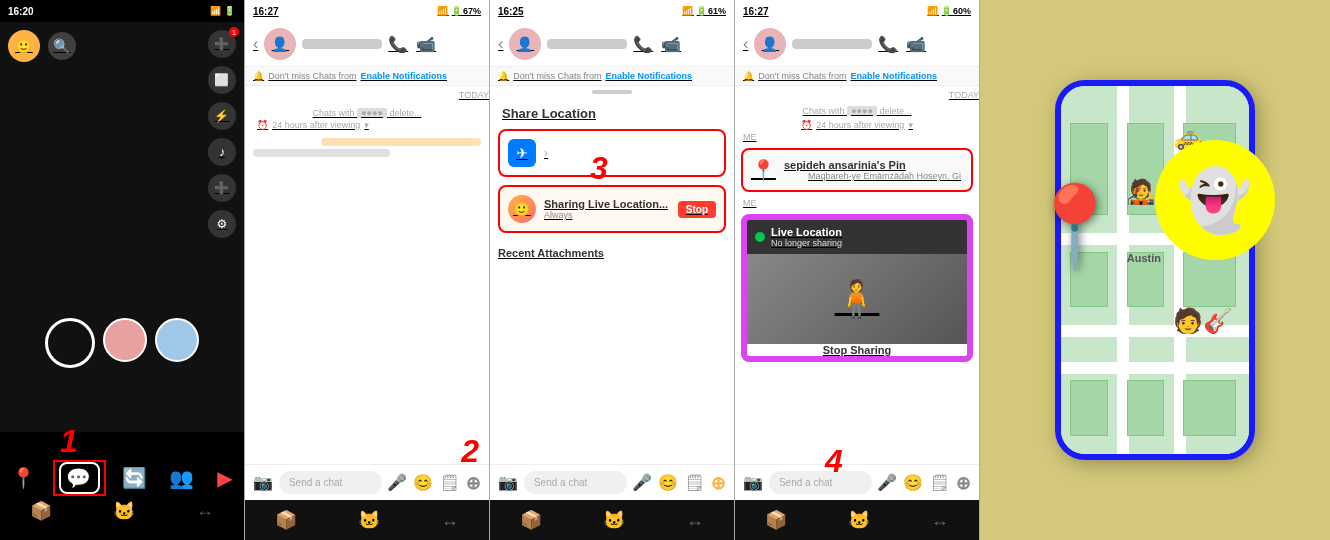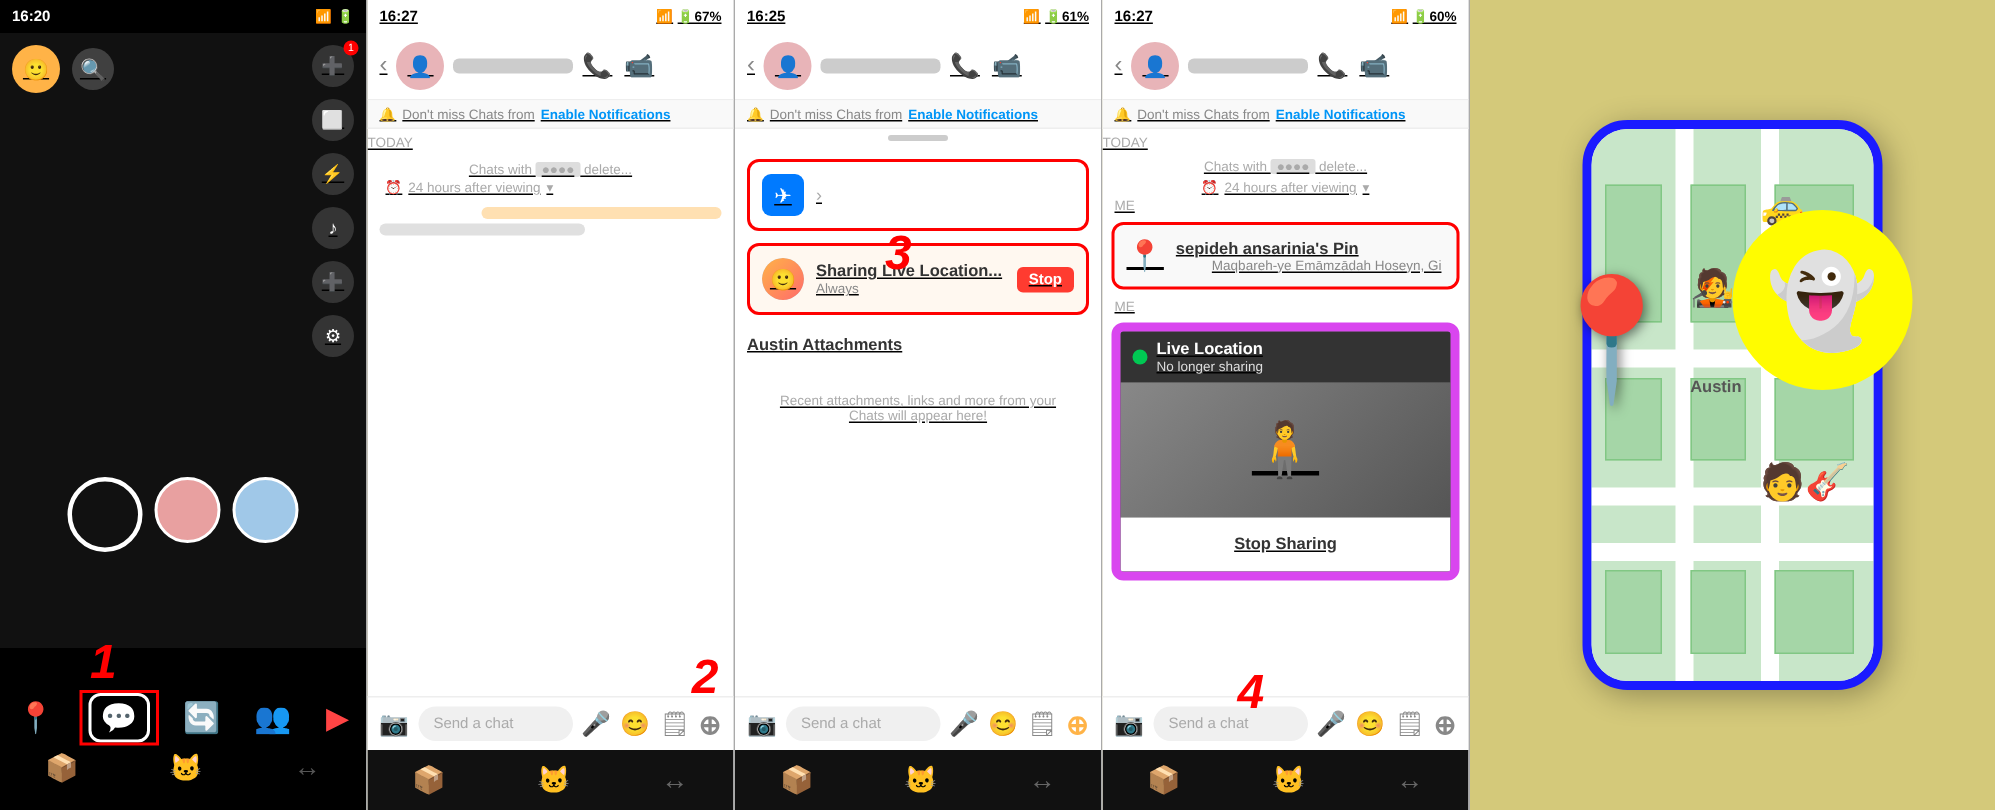--- a/index.html
+++ b/index.html
@@ -206,21 +206,21 @@
       background: #f9f9f9;
       padding: 4px 8px;
       font-size: 9px;
       color: #888;
       border-bottom: 1px solid #eee;
       display: flex; align-items: center; gap: 4px;
     }
     .enable-notif { color: #0095f6; font-weight: bold; }
 
     .today-label {
-      text-align: left;
+      text-align: right;
       font-size: 9px;
       color: #aaa;
       padding: 4px 0;
     }
 
     .blurred-text {
       background: #ddd;
       border-radius: 4px;
       height: 8px;
       margin: 3px 0;
@@ -364,21 +364,21 @@
       display: flex;
       align-items: center;
       justify-content: center;
     }
     .bitmoji-figure {
       font-size: 36px;
     }
     .stop-sharing-btn {
       display: block;
       width: 100%;
-      padding: 12px;
+      padding: 0;
       background: #fff;
       border: none;
       font-size: 11px;
       font-weight: bold;
       color: #333;
     }
 
     
     .tutorial-panel {
       width: 350px;
@@ -604,39 +604,39 @@
       <span>🔔</span>
       <span>Don't miss Chats from</span>
       <span class="enable-notif">Enable Notifications</span>
     </div>
 
     <div style="display:flex;justify-content:center;padding:4px;">
       <div style="width:40px;height:4px;background:#ccc;border-radius:2px;"></div>
     </div>
 
     <div style="padding:8px;">
+      <div class="share-loc-title">Share Location</div>
 
       <div class="loc-option">
         <div class="loc-option-icon">✈</div>
         <div class="loc-option-arrow">›</div>
       </div>
 
       <div class="loc-option" style="background:#fff8f0;">
         <div class="loc-option-icon-live">
           <div style="width:100%;height:100%;background:linear-gradient(135deg,#ffb347,#ff6b6b);border-radius:50%;display:flex;align-items:center;justify-content:center;font-size:14px;">🙂</div>
         </div>
         <div class="loc-option-text">
           <div class="loc-option-title">Sharing Live Location...</div>
           <div class="loc-option-sub">Always</div>
         </div>
         <button class="stop-btn">Stop</button>
       </div>
 
-      <div class="recent-attach">Austin Attachments</div>
-      <div class="recent-attach-placeholder">Recent attachments, links and more from your Chats will appear here!</div>
+      <div class="recent-attach">Recent Attachments</div>
     </div>
     <div class="chat-bottom" style="bottom:40px;">
       <span class="chat-bottom-icon">📷</span>
       <div class="chat-input-area">Send a chat</div>
       <span class="chat-bottom-icon">🎤</span>
       <span class="chat-bottom-icon">😊</span>
       <span class="chat-bottom-icon">🗒</span>
       <span class="chat-bottom-icon" style="color:#ffb347;font-size:18px;font-weight:bold;">⊕</span>
     </div>
     <div class="chat-footer-bar">

